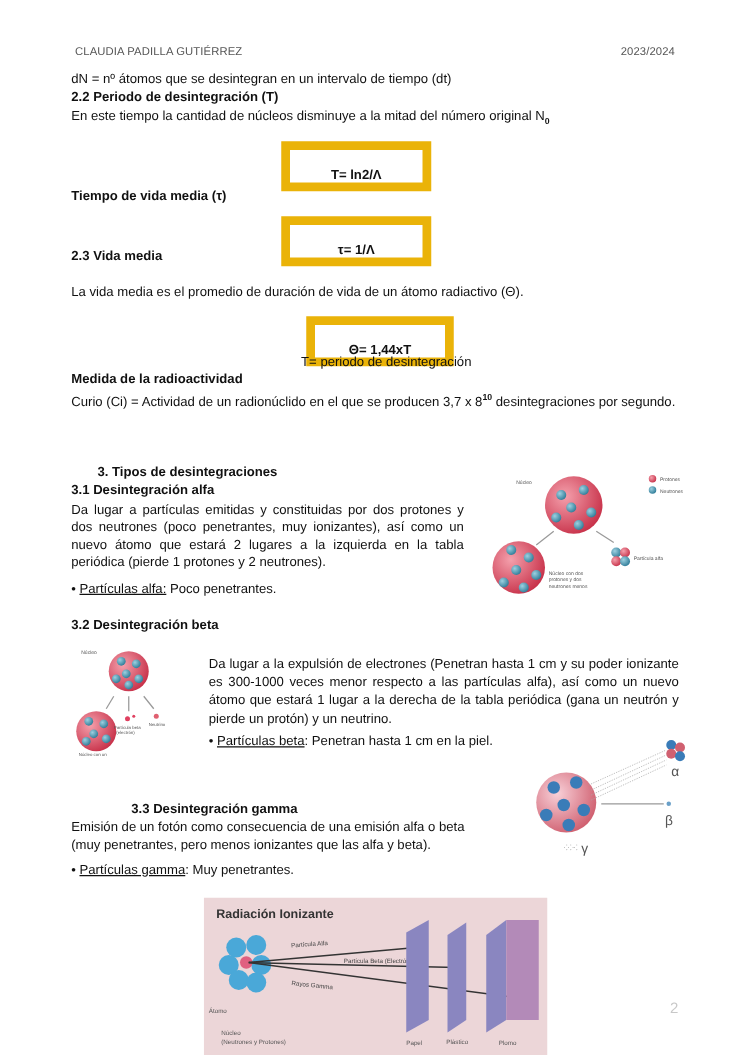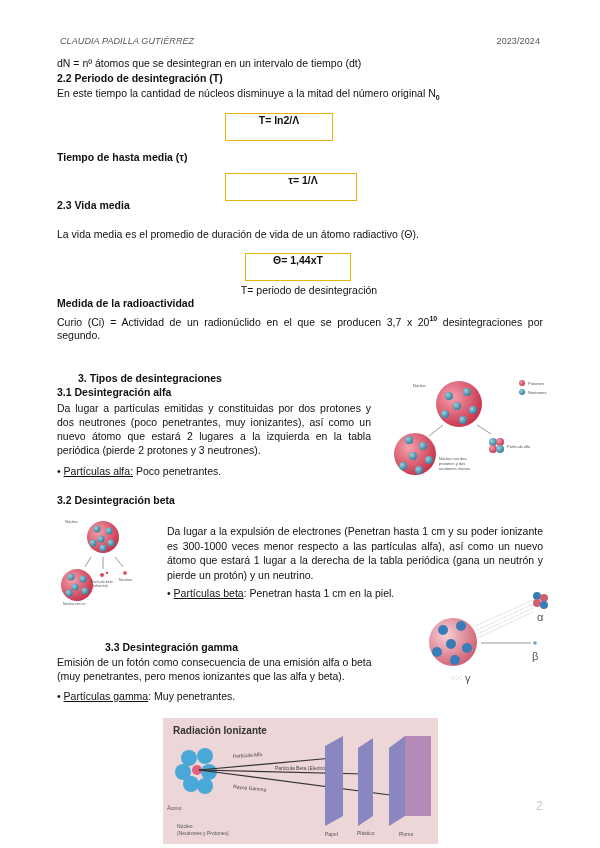--- a/index.html
+++ b/index.html
@@ -3,65 +3,65 @@
 <meta charset="utf-8">
 <style>
   html, body { margin: 0; padding: 0; background: #ffffff; }
   body { width: 600px; height: 848px; position: relative; overflow: hidden;
          font-family: "Liberation Sans", sans-serif; color: #111; }
   .abs { position: absolute; }
   .hdr { font-size: 9px; color: #555; letter-spacing: 0.1px; }
   .t { font-size: 10.5px; line-height: 13px; }
   .b { font-weight: bold; }
   .just { text-align: justify; }
-  .box { position: absolute; border: 1px solid #eab308; background: #fff;
-         font-weight: bold; font-size: 10.5px; display: flex; align-items: flex-start; justify-content: center; }
+  .box { position: absolute; border: 7px solid #eab308; background: #fff;
+         font-weight: bold; font-size: 10.5px; display: flex; align-items: flex-end; justify-content: center; }
   .u { text-decoration: underline; }
   sub, sup { font-size: 7px; }
   .pagenum { font-size: 12px; color: #c8c8c8; }
   svg text { font-family: "Liberation Sans", sans-serif; }
 </style>
 </head>
 <body>
 
-<div class="abs hdr" style="left:60px; top:36px;font-style:italic;">CLAUDIA PADILLA GUTIÉRREZ</div>
+<div class="abs hdr" style="left:60px; top:36px;">CLAUDIA PADILLA GUTIÉRREZ</div>
 <div class="abs hdr" style="right:60px; top:36px;margin-left:44px;">2023/2024</div>
 
 <div class="abs t" style="left:57px; top:57px;">dN = nº átomos que se desintegran en un intervalo de tiempo (dt)</div>
 
 <div class="abs t b" style="left:57px; top:72px;">2.2 Periodo de desintegración (T)</div>
 <div class="abs t" style="left:57px; top:87px;">
   <span>En este tiempo la cantidad de núcleos disminuye a la mitad del número original N</span><sub class="b">0</sub>
 </div>
 <div class="box" style="left:225px; top:113px; width:106px; height:26px;">
   <span>T= ln2/Λ</span>
 </div>
 
-<div class="abs t b" style="left:57px; top:151px;">Tiempo de hasta media (τ)</div>
-<div class="box" style="left:225px; top:173px; width:106px; height:26px;padding-left:24px;">
+<div class="abs t b" style="left:57px; top:151px;">Tiempo de vida media (τ)</div>
+<div class="box" style="left:225px; top:173px; width:106px; height:26px;">
   <span>τ= 1/Λ</span>
 </div>
 
 <div class="abs t b" style="left:57px; top:199px;">2.3 Vida media</div>
 <div class="abs t" style="left:57px; top:228px;text-align:center;">La vida media es el promedio de duración de vida de un átomo radiactivo (Θ).</div>
 <div class="box" style="left:245px; top:253px; width:104px; height:26px;">
   <span>Θ= 1,44xT</span>
 </div>
 <div class="abs t" style="left:0; width:600px; text-align:center; top:284px;">
   <span style="margin-left:18px;">T= periodo de desintegración</span>
 </div>
 
 <div class="abs t b" style="left:57px; top:297px;">Medida de la radioactividad</div>
 <div class="abs t just" style="left:57px; top:312px; width:486px;">
-  <span>Curio (Ci) = Actividad de un radionúclido en el que se producen 3,7 x 20</span><sup class="b">10</sup><span> desintegraciones por segundo.</span>
+  <span>Curio (Ci) = Actividad de un radionúclido en el que se producen 3,7 x 8</span><sup class="b">10</sup><span> desintegraciones por segundo.</span>
 </div>
 
 <div class="abs t b" style="left:78px; top:372px;">3.   Tipos de desintegraciones</div>
 <div class="abs t b" style="left:57px; top:386px;">3.1 Desintegración alfa</div>
-<div class="abs t just" style="left:57px; top:401px; width:314px; line-height:14px;">Da lugar a partículas emitidas y constituidas por dos protones y dos neutrones (poco penetrantes, muy ionizantes), así como un nuevo átomo que estará 2 lugares a la izquierda en la tabla periódica (pierde 2 protones y 3 neutrones).</div>
+<div class="abs t just" style="left:57px; top:401px; width:314px; line-height:14px;">Da lugar a partículas emitidas y constituidas por dos protones y dos neutrones (poco penetrantes, muy ionizantes), así como un nuevo átomo que estará 2 lugares a la izquierda en la tabla periódica (pierde 1 protones y 2 neutrones).</div>
 <div class="abs t" style="left:57px; top:465px;">
   <span>• </span><span class="u">Partículas alfa:</span><span> Poco penetrantes.</span>
 </div>
 
 <svg class="abs" style="left:385px; top:370px;" width="170" height="110">
   <defs>
     <radialGradient id="pr" cx="35%" cy="35%" r="70%">
         <stop offset="0" stop-color="#f4a0ac"></stop>
         <stop offset="1" stop-color="#c8324a"></stop>
       </radialGradient>

